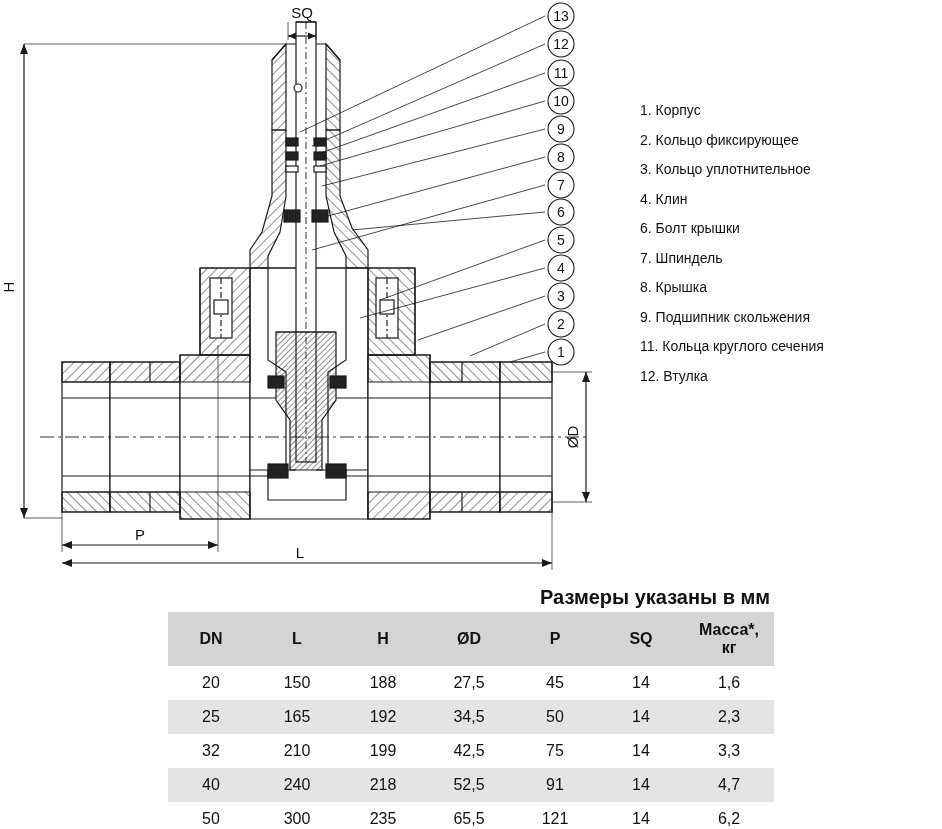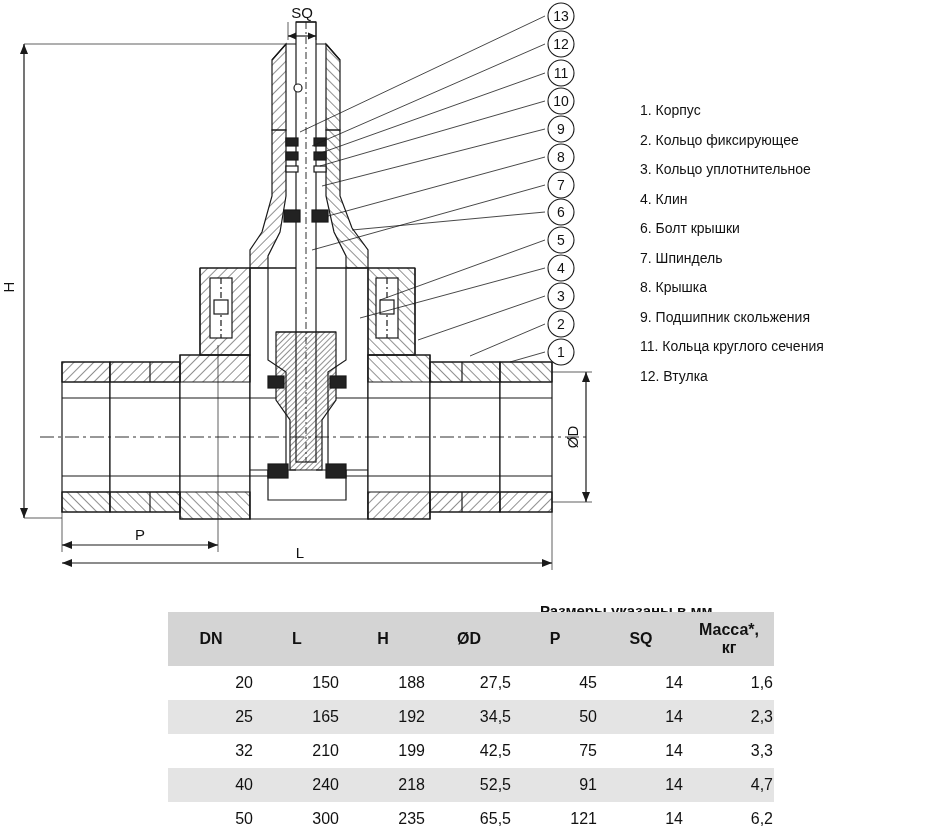--- a/index.html
+++ b/index.html
@@ -45,24 +45,23 @@
     line-height: 29.5px;
     color: #111;
     white-space: nowrap;
   }
 
   
   #table-caption {
     position: absolute;
     left: 540px;
     top: 586px;
-    font-size: 15px;
+    font-size: 20px;
     font-weight: bold;
     color: #111;
-    margin-top: 16px;
   }
   #spec-table {
     position: absolute;
     left: 168px;
     top: 612px;
     width: 606px;
     border-collapse: collapse;
     font-size: 16px;
   }
   #spec-table th {
@@ -70,21 +69,21 @@
     font-weight: bold;
     font-size: 16px;
     height: 52px;
     text-align: center;
     vertical-align: middle;
     color: #111;
     border: none;
     line-height: 18px;
   }
   #spec-table td {
-    text-align: right;
+    text-align: center;
     vertical-align: middle;
     height: 32px;
     color: #111;
     border: none;
   }
   #spec-table tr.odd td {
     background: #e4e4e4;
   }
   #spec-table tr.even td {
     background: #ffffff;

